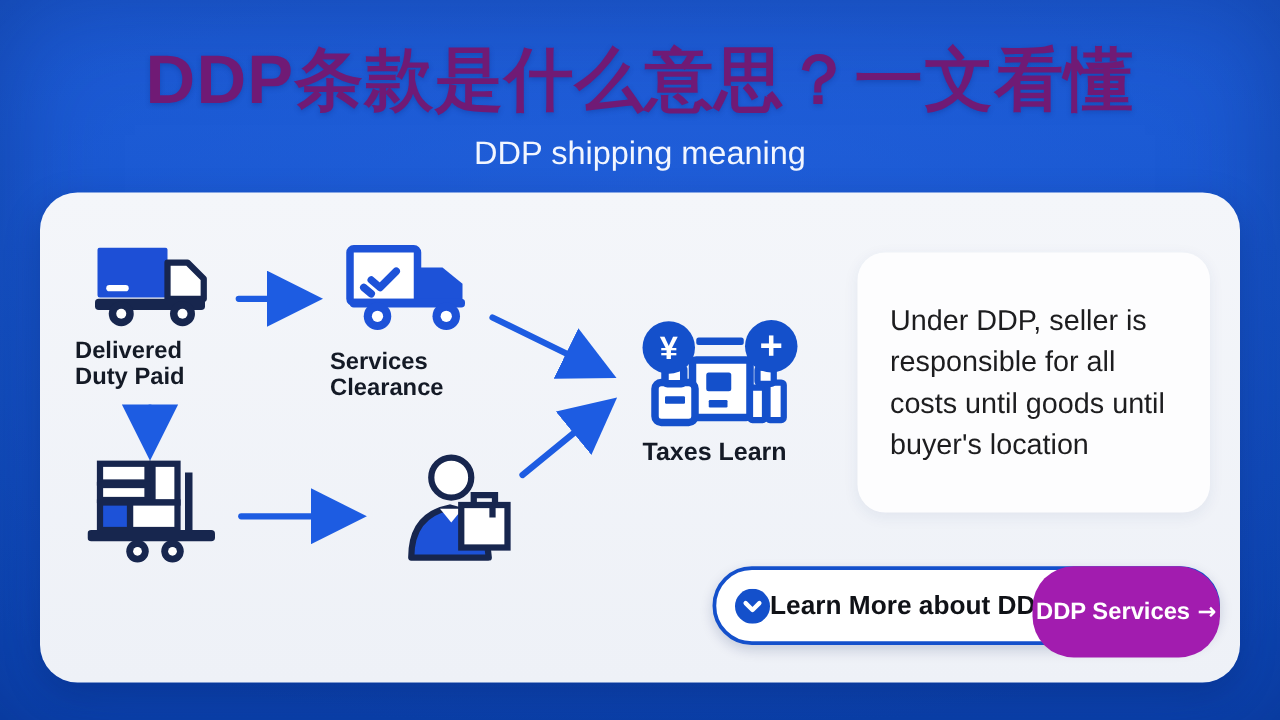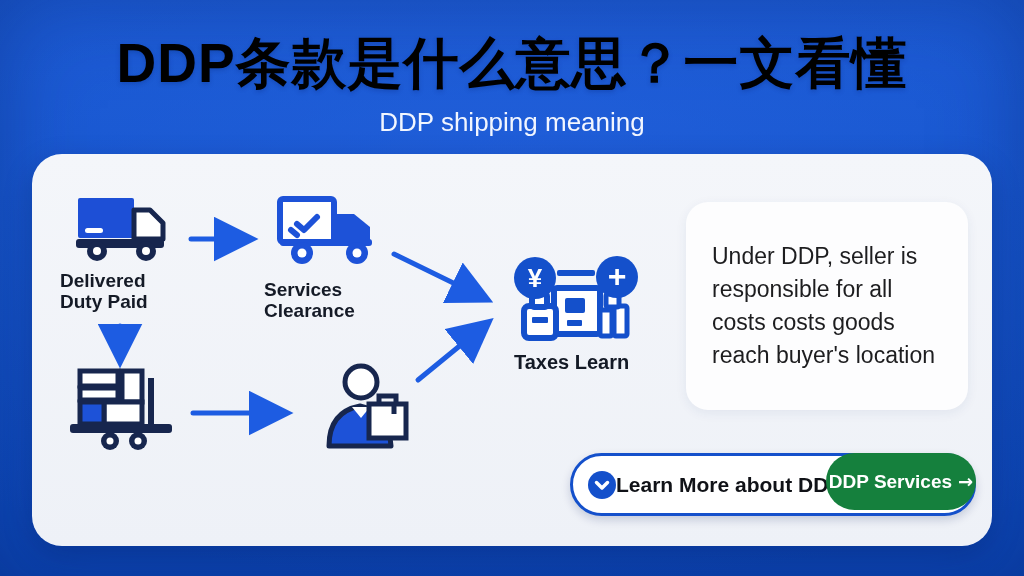--- a/index.html
+++ b/index.html
@@ -10,21 +10,21 @@
     background:
       radial-gradient(140% 120% at 50% 30%, rgba(40,100,225,.55) 0%, rgba(20,80,200,0) 60%),
       linear-gradient(180deg,#1a5ad4 0%, #1252c8 45%, #0d47b8 100%);
   }
   .vignette { position:absolute; inset:0; pointer-events:none;
     box-shadow:inset 0 0 90px rgba(0,25,90,.35); }
 
   
   .page-title {
     position:absolute; left:0; top:27px; width:1024px;
-    text-align:center; color:#000000; font-size:55px; font-weight:800;
+    text-align:center; color:#701a75; font-size:55px; font-weight:800;
     letter-spacing:1px; text-shadow:0 2px 4px rgba(0,30,110,.25);
   }
   .page-subtitle {
     position:absolute; left:0; top:107px; width:1024px;
     text-align:center; color:#f2f6ff; font-size:26px; font-weight:500;
   }
 
   
   .card {
     position:absolute; left:32px; top:154px; width:960px; height:392px;
@@ -54,22 +54,22 @@
     background:#ffffff; border:3px solid #1450cb; border-radius:33px;
     display:flex; align-items:center; padding-left:15px; cursor:pointer;
     box-shadow:0 4px 10px rgba(0,25,90,.18);
   }
   .chev-circle { width:28px; height:28px; flex:none; }
   .learn-label {
     flex:1; text-align:center; margin-right:147px;
     font-size:21px; font-weight:600; color:#101217; white-space:nowrap;
   }
   .services-btn {
-    position:absolute; right:-3px; top:-3px; width:150px; height:57px;
-    background:#15803d; border-radius:33px;
+    position:absolute; right:-3px; top:-3px; width:150px; height:73px;
+    background:#a21caf; border-radius:33px;
     display:flex; align-items:center; justify-content:center; gap:6px;
     color:#ffffff; font-size:19px; font-weight:700; cursor:pointer;
   }
   .services-arrow { font-family:"DejaVu Sans", sans-serif; font-size:18px; font-weight:700; }
 
   svg { display:block; }
   .arrows { pointer-events:none; }
 </style>
 </head>
 <body>
@@ -168,21 +168,21 @@
       <rect x="96" y="38" width="13" height="13" rx="2" fill="#ffffff" stroke="#1450cb" stroke-width="5"></rect>
       <circle cx="25" cy="22" r="21" fill="#1450cb"></circle>
       <text x="25" y="31" font-size="26" font-weight="bold" fill="#ffffff" text-anchor="middle">¥</text>
       <circle cx="107" cy="21" r="21" fill="#1450cb"></circle>
       <text x="107" y="31" font-size="32" font-weight="bold" fill="#ffffff" text-anchor="middle">+</text>
     </svg>
   </div>
   <div class="node-label" style="left:482px;top:198px;width:122px;font-size:20px">Taxes Learn</div>
 
   <div class="note-box">
-    <div class="note-text">Under DDP, seller is responsible for all costs costs goods reach buyer's location</div>
+    <div class="note-text">Under DDP, seller is responsible for all costs until goods until buyer's location</div>
   </div>
 
   <div class="cta-pill">
     <svg class="chev-circle" viewBox="0 0 28 28">
       <circle cx="14" cy="14" r="14" fill="#1450cb"></circle>
       <path d="M8.5 11.5 L14 17 L19.5 11.5" fill="none" stroke="#ffffff" stroke-width="3.5" stroke-linecap="round" stroke-linejoin="round"></path>
     </svg>
     <span class="learn-label">Learn More about DDP</span>
     <div class="services-btn">
       <span>DDP Services</span>

